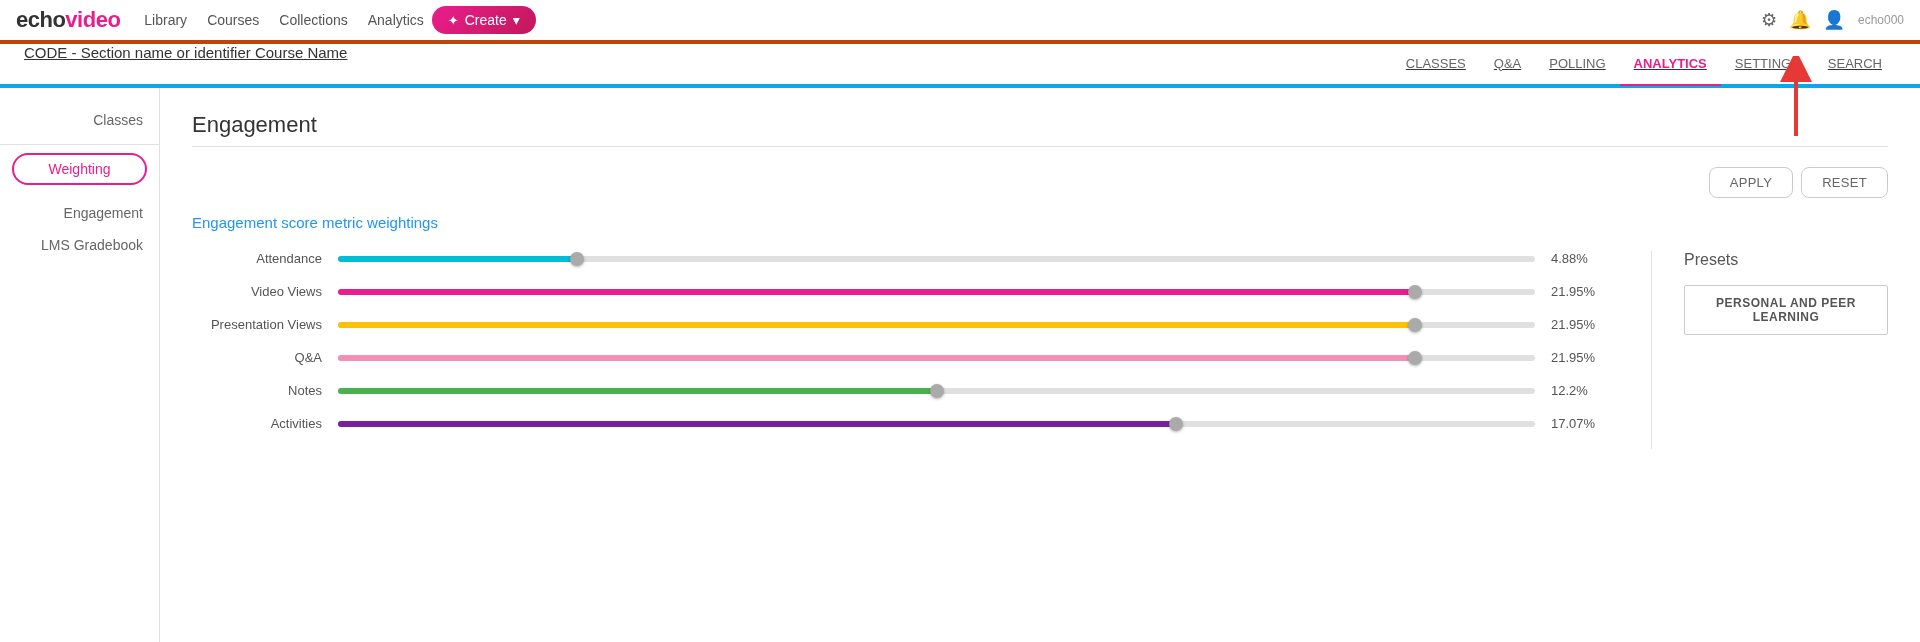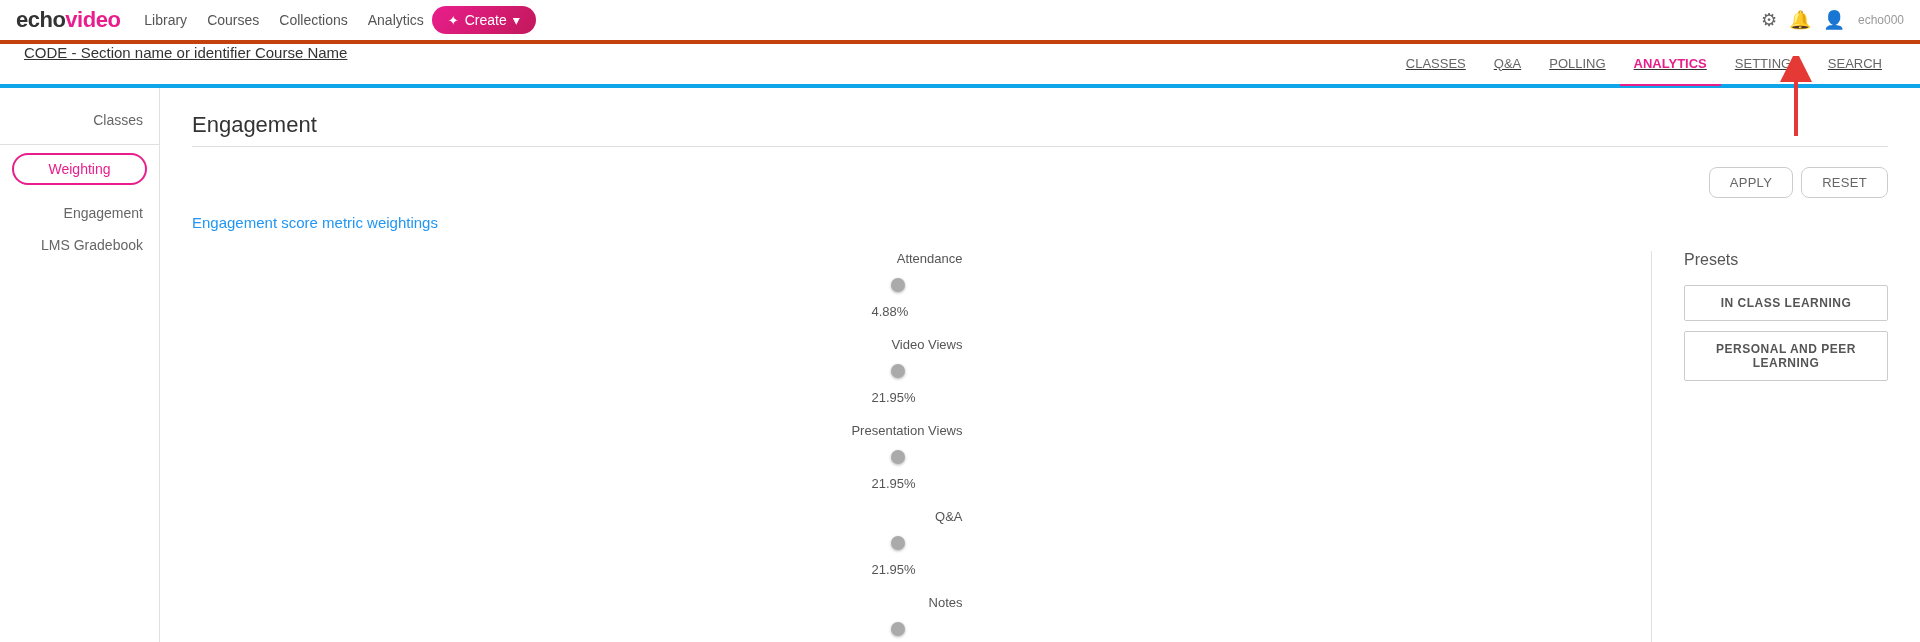--- a/index.html
+++ b/index.html
@@ -68,21 +68,21 @@
     .content-divider { height: 1px; background: #e0e0e0; margin-bottom: 20px; }
 
     .section-title { font-size: 15px; color: #2196f3; margin-bottom: 20px; }
 
     .metrics-area { display: flex; gap: 0; }
 
     
     .sliders-section { flex: 1; padding-right: 32px; }
 
     .metric-row {
-      display: flex; align-items: center; margin-bottom: 18px; gap: 16px; flex-direction: column;
+      display: flex; align-items: center; margin-bottom: 18px; gap: 16px;
     }
     .metric-label { width: 130px; text-align: right; font-size: 13px; color: #555; }
     .slider-container { flex: 1; position: relative; }
 
     .slider-track {
       width: 100%; height: 6px; border-radius: 3px;
       background: #e0e0e0; position: relative; overflow: visible;
     }
     .slider-fill {
       height: 100%; border-radius: 3px; position: absolute; top: 0; left: 0;
@@ -244,24 +244,33 @@
           <div class="metric-row">
             <div class="metric-label">Notes</div>
             <div class="slider-container">
               <div class="slider-track">
                 <div class="slider-fill" style="width: 50%; background: rgb(76, 175, 80);"></div>
                 <div class="slider-thumb" style="left: 50%;"></div>
               </div>
             </div>
             <div class="metric-value">12.2%</div>
           </div>
+          <div class="metric-row">
+            <div class="metric-label">Activities</div>
+            <div class="slider-container">
+              <div class="slider-track">
+                <div class="slider-fill" style="width: 70%; background: rgb(123, 31, 162);"></div>
+                <div class="slider-thumb" style="left: 70%;"></div>
+              </div>
+            </div>
+            <div class="metric-value">17.07%</div>
+          </div>
         </div>
 
       <div class="section-divider-v"></div>
 
       <div class="presets-section">
         <div class="presets-title">Presets</div>
-        <button class="preset-btn">IN CLASS LEARNING</button>
         <button class="preset-btn">PERSONAL AND PEER LEARNING</button>
       </div>
     </div>
   </main>
 </div>
 
 </body></html>

